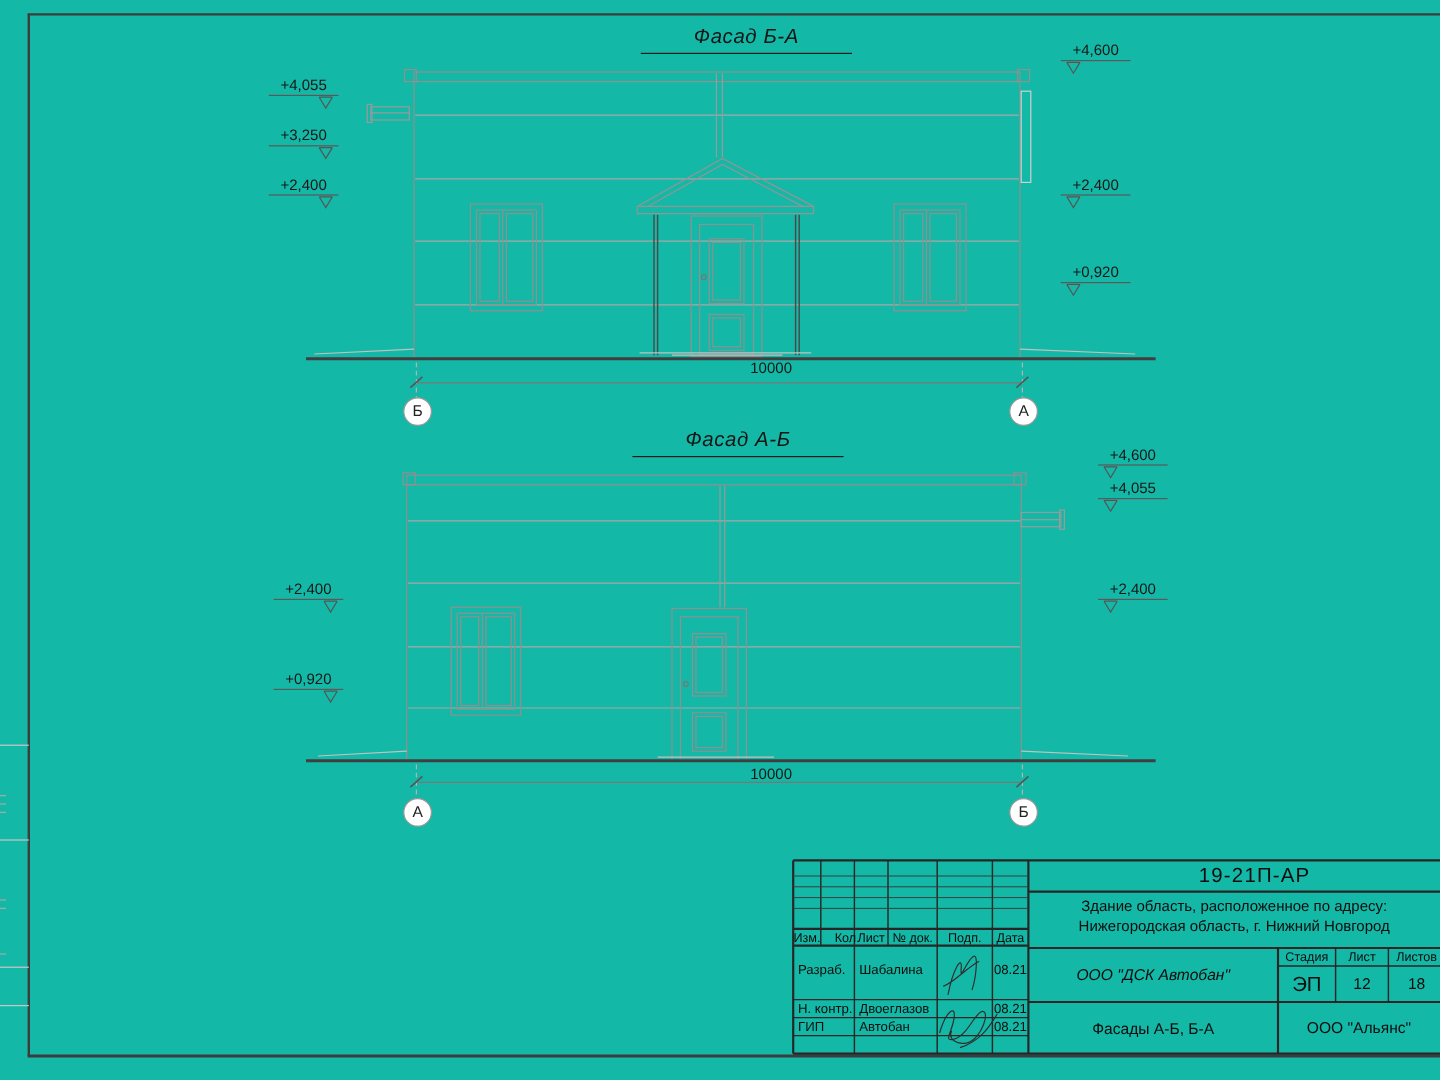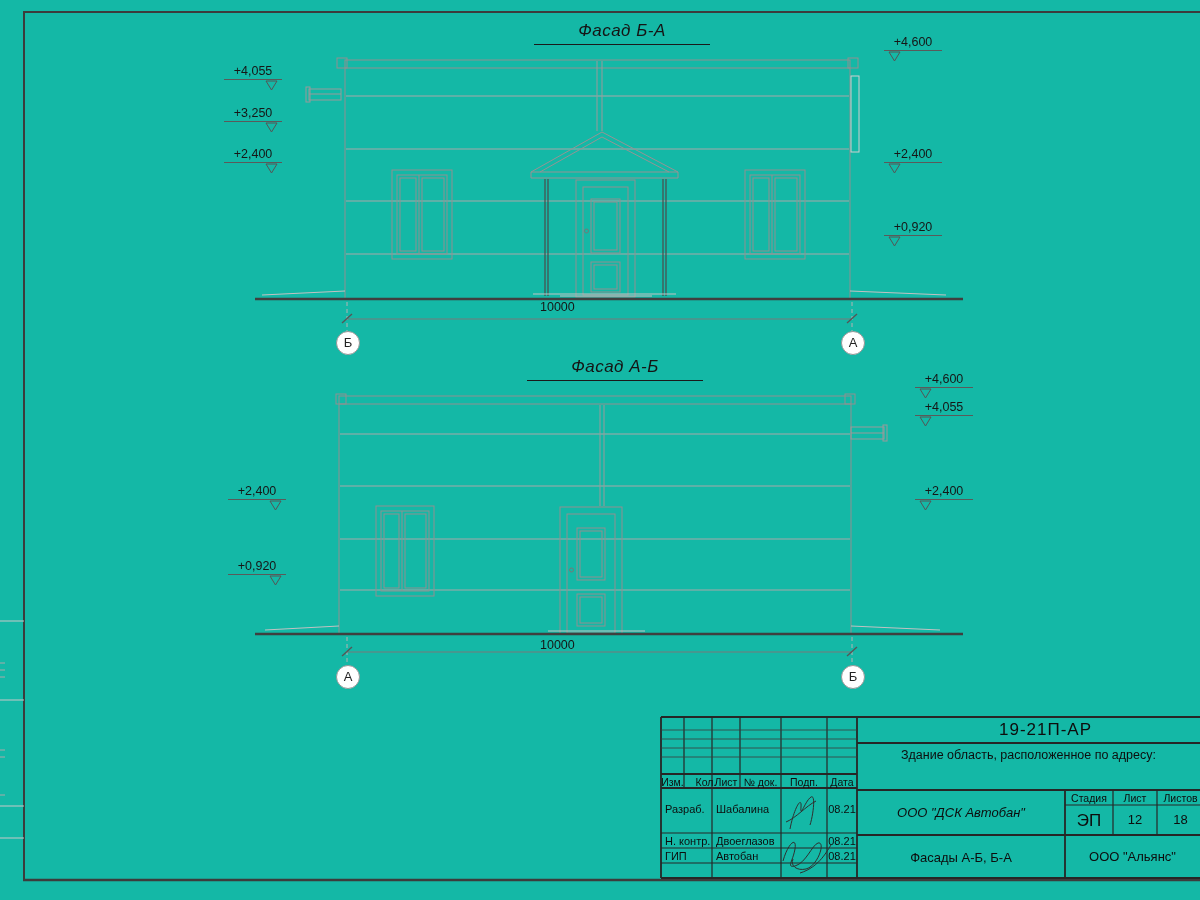--- a/index.html
+++ b/index.html
@@ -9,21 +9,21 @@
   
   .ftitle{position:absolute;text-align:center;font-style:italic;font-size:17px;
           letter-spacing:.5px;color:#151515;border-bottom:1.6px solid #1a1a1a;padding:0 8px 3px;}
   
   .elev{position:absolute;width:58px;font-size:12.5px;color:#161616;}
   .elev .ev{display:block;text-align:center;padding:0 2px 1px;border-bottom:1px solid #5a5a5a;}
   .elev svg{position:absolute;top:100%;}
   .arr-r{right:4px;}
   .arr-l{left:4px;}
   
-  .dim{position:absolute;width:120px;text-align:left;font-size:12.5px;color:#161616;}
+  .dim{position:absolute;width:120px;text-align:right;font-size:12.5px;color:#161616;}
   
   .axis{position:absolute;width:22px;height:22px;border:1px solid #979797;border-radius:50%;
         background:#fff;text-align:center;line-height:22px;font-size:13px;color:#222;}
   
   .tb{position:absolute;font-size:11px;color:#0d0d0d;white-space:nowrap;}
   .tb.c{text-align:center;}
   .tb.big{font-size:17px;letter-spacing:1px;}
   .tb.proj{font-size:12.5px;}
   .tb.hdr{font-size:10.5px;}
   .tb.it{font-style:italic;font-size:13px;}
@@ -326,20 +326,21 @@
   <div class="dim" style="left:540px;top:638px;">10000</div>
   <div class="axis" style="left:336px;top:665px;">
     <span>А</span>
   </div>
   <div class="axis" style="left:841px;top:665px;">
     <span>Б</span>
   </div>
 
   <div class="tb big c" style="left:857px;top:720px;width:343px;padding-left:17px;">19-21П-АР</div>
   <div class="tb proj c" style="left:860px;top:748px;width:337px;">Здание область, расположенное по адресу:</div>
+  <div class="tb proj c" style="left:860px;top:765px;width:337px;">Нижегородская область, г. Нижний Новгород</div>
 
   <div class="tb hdr c" style="left:661px;top:776px;width:23px;">Изм.</div>
   <div class="tb hdr c" style="left:684px;top:776px;width:44px;">Кол.</div>
   <div class="tb hdr c" style="left:712px;top:776px;width:28px;">Лист</div>
   <div class="tb hdr c" style="left:740px;top:776px;width:41px;">№ док.</div>
   <div class="tb hdr c" style="left:781px;top:776px;width:46px;">Подп.</div>
   <div class="tb hdr c" style="left:827px;top:776px;width:30px;">Дата</div>
 
   <div class="tb" style="left:665px;top:803px;">Разраб.</div>
   <div class="tb" style="left:716px;top:803px;">Шабалина</div>

